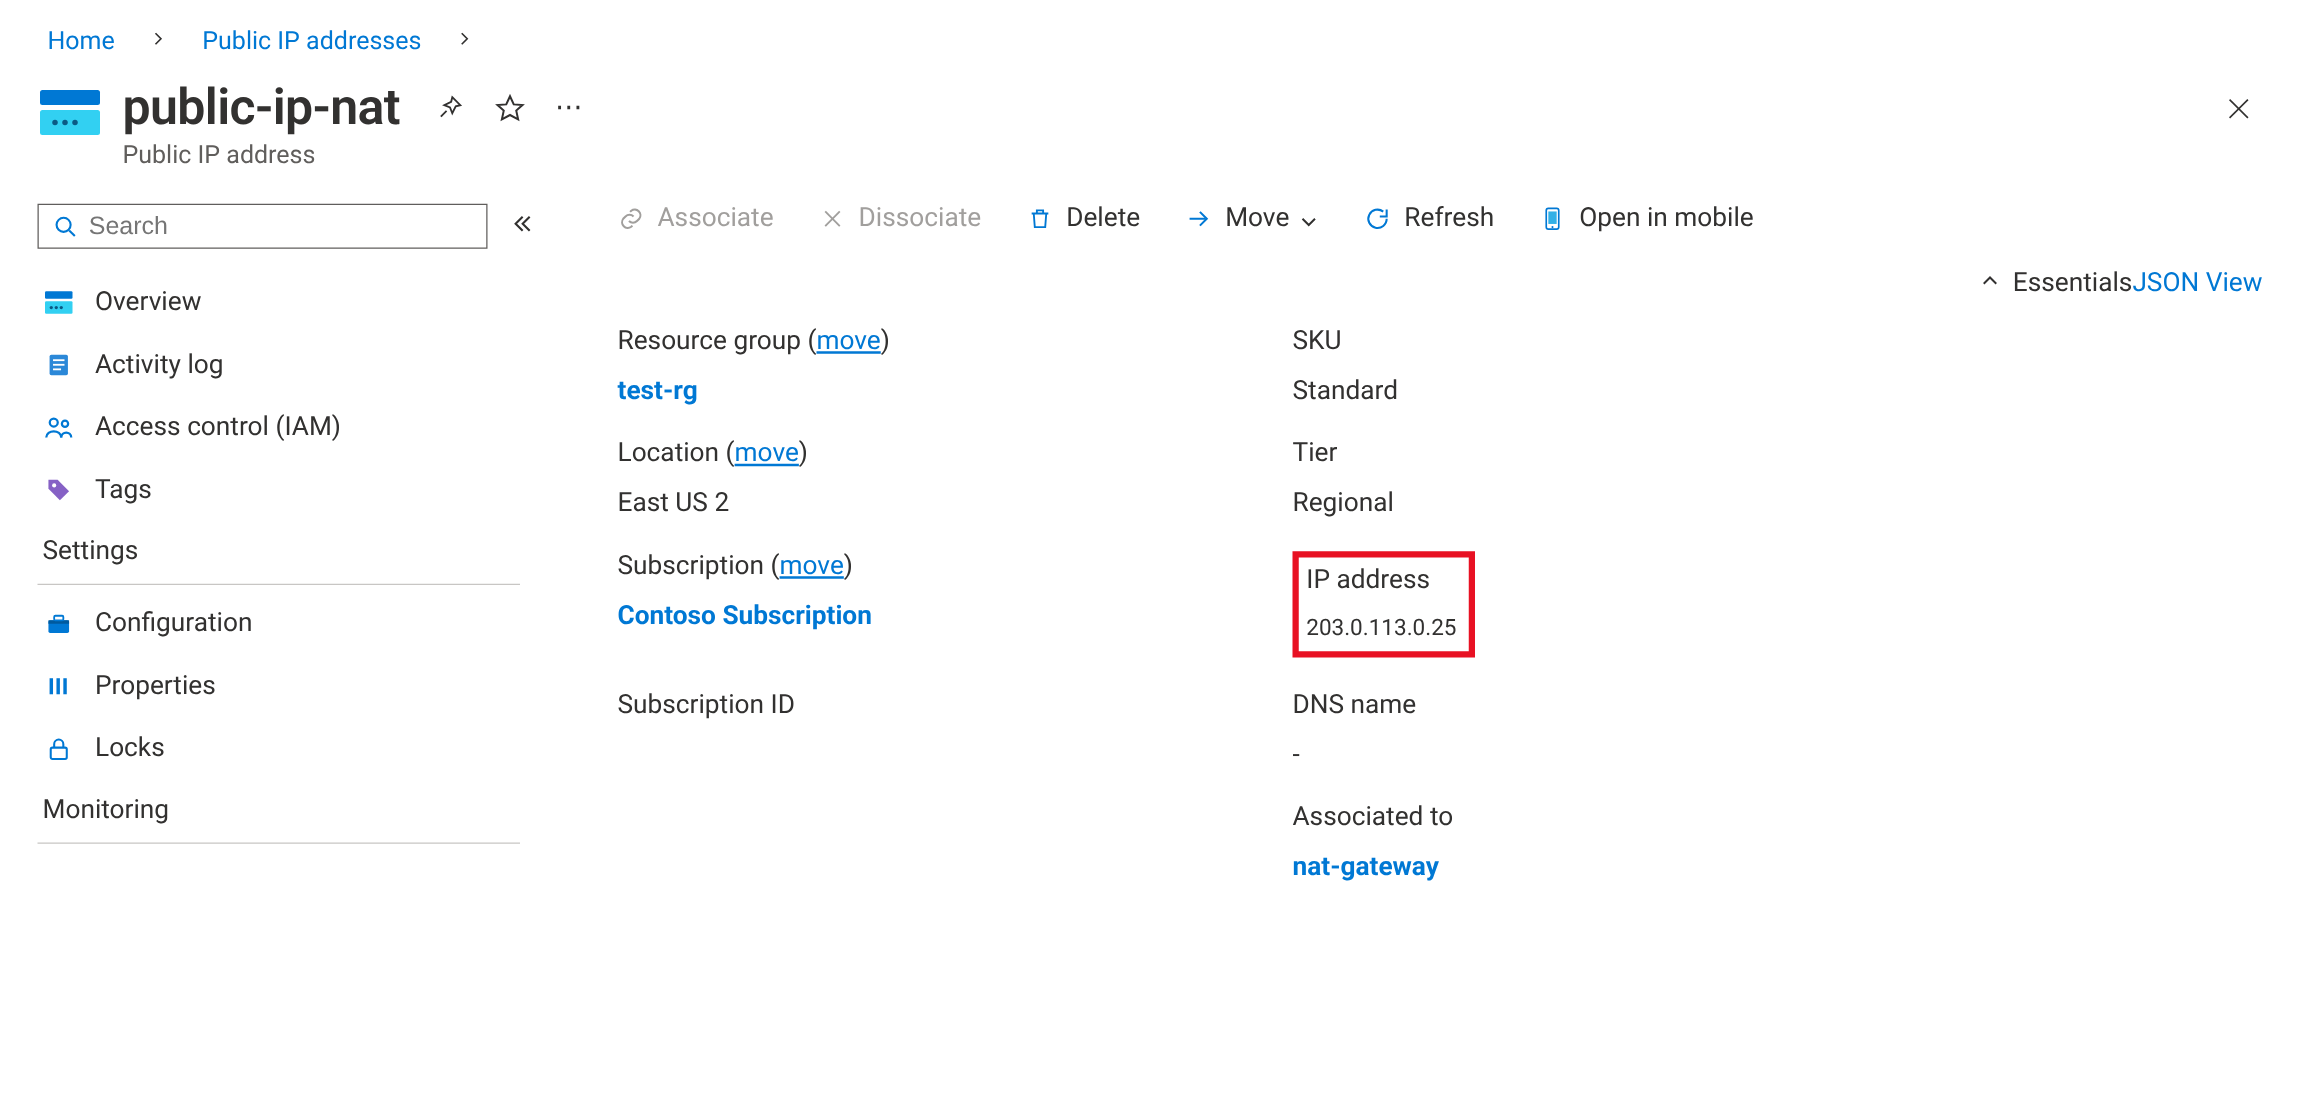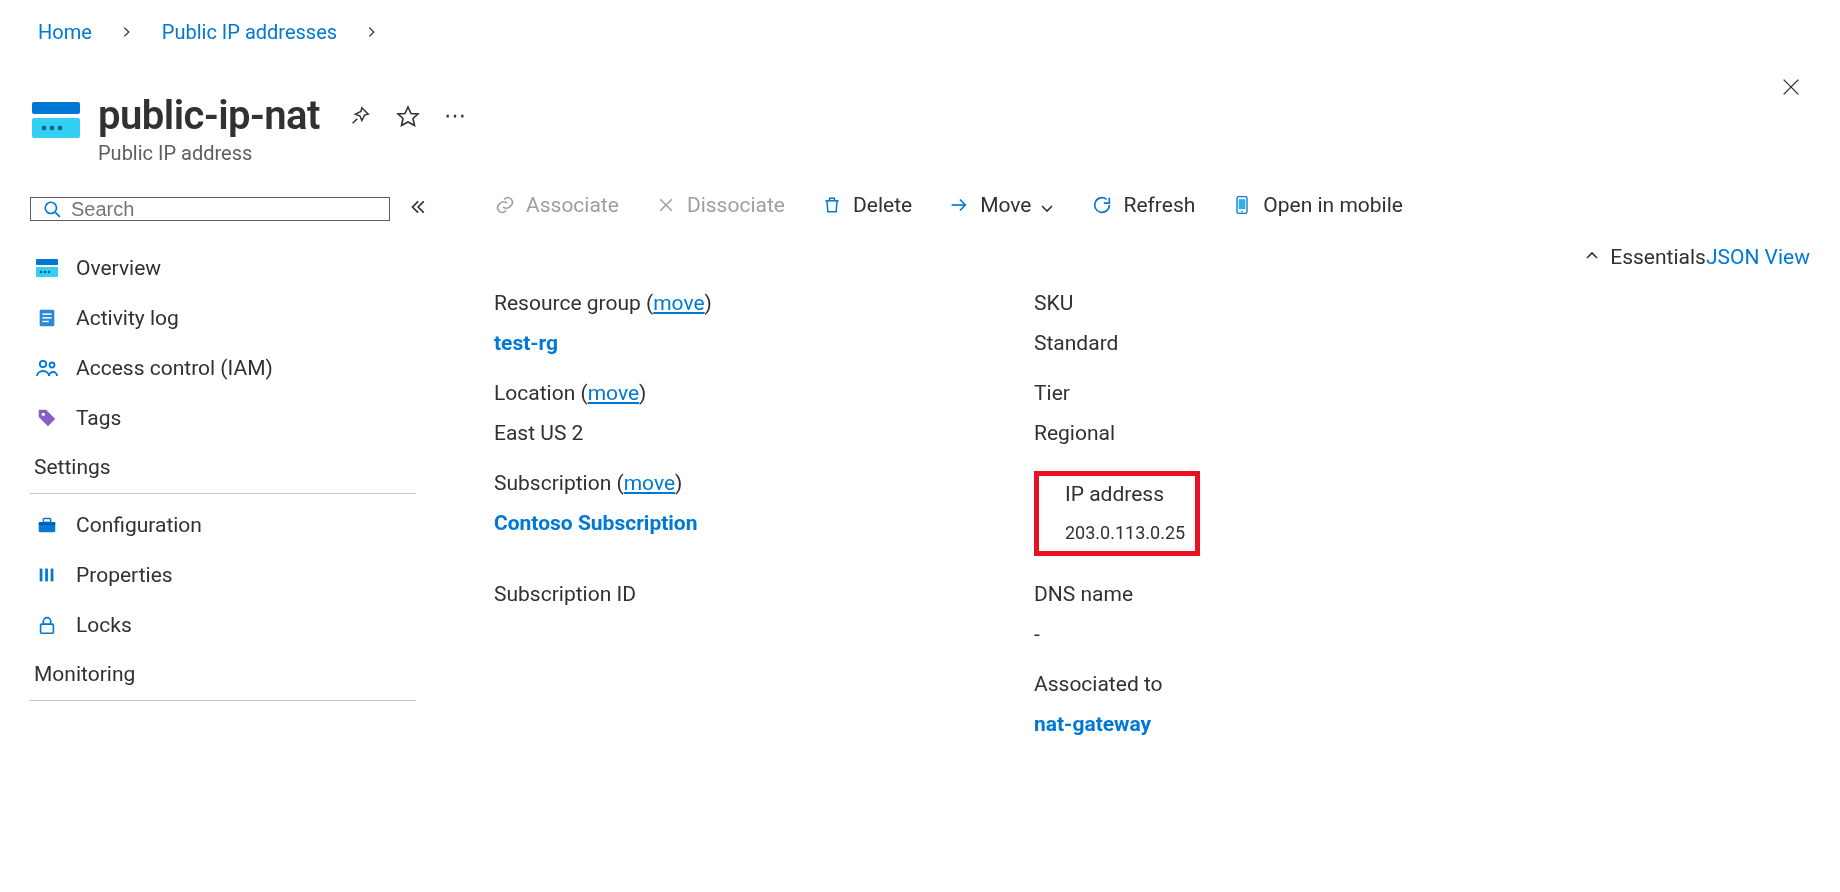--- a/index.html
+++ b/index.html
@@ -11,21 +11,21 @@
     padding: 10px 30px;
   }
 
   
   .breadcrumb { display: flex; align-items: center; gap: 28px; font-size: 20px; margin: 10px 0 18px 8px; }
   .breadcrumb a { color: #0078d4; text-decoration: none; cursor: pointer; }
   .breadcrumb .chev { color: #323130; font-size: 18px; }
 
   
   .header-row { display: flex; align-items: flex-start; justify-content: space-between; }
-  .header-left { display: flex; align-items: flex-start; gap: 16px; margin-top: 30px; }
+  .header-left { display: flex; align-items: flex-start; gap: 16px; }
   .resource-icon {
     width: 52px; height: 44px; margin-top: 6px;
     display: flex; flex-direction: column; align-items: center; justify-content: center;
   }
   .resource-icon svg { width: 52px; height: 44px; }
   .header-title-block { display: flex; flex-direction: column; }
   .title-line { display: flex; align-items: center; gap: 28px; }
   .title-line h1 { font-size: 40px; font-weight: 600; letter-spacing: -0.5px; }
   .title-icons { display: flex; gap: 24px; align-items: center; color: #323130; }
   .title-icons .ic { cursor: pointer; width: 24px; height: 24px; display:flex; align-items:center; justify-content:center; }
@@ -34,21 +34,21 @@
   .close-btn svg { width: 22px; height: 22px; }
 
   
   .layout { display: flex; margin-top: 28px; }
 
   
   .sidebar { width: 400px; flex-shrink: 0; }
   .search-row { display: flex; align-items: center; gap: 14px; margin-bottom: 18px; }
   .search-box {
     flex: 1; display: flex; align-items: center; gap: 10px;
-    border: 1px solid #605e5c; padding: 6px 12px; height: 24px;
+    border: 1px solid #605e5c; padding: 6px 12px; height: 36px;
   }
   .search-box svg { width: 18px; height: 18px; color: #0078d4; }
   .search-box input {
     border: none; outline: none; font-size: 20px; flex: 1; background: transparent;
     color: #323130;
   }
   .collapse-btn { cursor: pointer; color: #323130; font-size: 20px; padding: 4px; }
 
   .nav { display: flex; flex-direction: column; }
   .nav-item {
@@ -80,21 +80,21 @@
     column-gap: 40px;
     row-gap: 26px;
     font-size: 20px;
   }
   .field { display:flex; flex-direction:column; gap:16px; }
   .field-label { color:#323130; font-size:21px; }
   .field-label .inline-link { color:#0078d4; text-decoration: underline; cursor:pointer; }
   .field-value { font-size:21px; }
   .field-value.link { color:#0078d4; cursor:pointer;font-weight:bold; }
   .highlighted-field { border: 5px solid #e81123; padding: 6px 10px 8px 0; display:inline-block; }
-  .highlighted-field .field { padding-left:6px;margin-left:20px; }
+  .highlighted-field .field { padding-left:6px; }
   .ip-value { font-size:18px; }
 </style>
 </head>
 <body>
 
 <nav class="breadcrumb">
   <a>Home</a>
   <span class="chev">
     <svg viewBox="0 0 16 16" width="14" height="14" fill="none" stroke="currentColor" stroke-width="1.5">
         <polyline points="5,3 10,8 5,13"></polyline>

